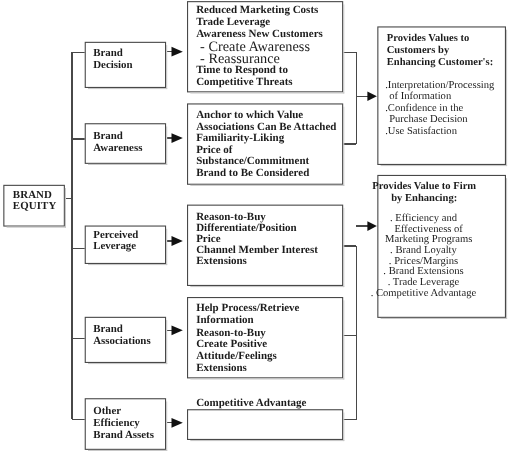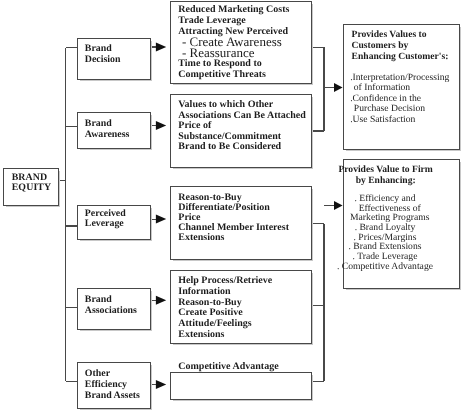--- a/index.html
+++ b/index.html
@@ -79,30 +79,31 @@
     <div class="node" style="left: 76.7px; top: 204.8px; width: 74.8px; height: 35.5px;"></div>
     <div class="dimlabel" style="left: 84.8px; top: 208.7px; z-index: 3; line-height: 10.6px;"><div>Perceived</div><div>Leverage</div></div>
     <div class="node" style="left: 76.7px; top: 287.7px; width: 74.8px; height: 42.1px;"></div>
     <div class="dimlabel" style="left: 84.8px; top: 294px; z-index: 3; line-height: 11.2px;"><div>Brand</div><div>Associations</div></div>
     <div class="node" style="left: 76.7px; top: 362px; width: 74.8px; height: 46.6px;"></div>
     <div class="dimlabel" style="left: 84.8px; top: 367.8px; z-index: 3; line-height: 11.2px;"><div>Other</div><div>Efficiency</div><div>Brand Assets</div></div>
     <div class="node" style="left: 170.1px; top: 1.2px; width: 142.1px; height: 83.3px;"></div>
     <div class="detail" style="left: 178.3px; top: 5.2px; z-index: 3; line-height: 10.72px;">
       <div class="dline" style="margin-left: 0px;">Reduced Marketing Costs</div>
       <div class="dline" style="margin-left: 0px;">Trade Leverage</div>
-      <div class="dline" style="margin-left: 0px;">Attracting New Perceived</div>
+      <div class="dline" style="margin-left: 0px;">Awareness New Customers</div>
       <div class="dline reg" style="margin-left: 3.6px;">- Create Awareness</div>
       <div class="dline reg" style="margin-left: 3.6px;">- Reassurance</div>
       <div class="dline" style="margin-left: 0px;">Time to Respond to</div>
       <div class="dline" style="margin-left: 0px;">Competitive Threats</div>
     </div>
     <div class="node" style="left: 170.1px; top: 93.6px; width: 142.1px; height: 74.2px;"></div>
     <div class="detail" style="left: 178.3px; top: 100px; z-index: 3; line-height: 10.55px;">
-      <div class="dline" style="margin-left: 0px;">Values to which Other</div>
+      <div class="dline" style="margin-left: 0px;">Anchor to which Value</div>
       <div class="dline" style="margin-left: 0px;">Associations Can Be Attached</div>
+      <div class="dline" style="margin-left: 0px;">Familiarity-Liking</div>
       <div class="dline" style="margin-left: 0px;">Price of</div>
       <div class="dline" style="margin-left: 0px;">Substance/Commitment</div>
       <div class="dline" style="margin-left: 0px;">Brand to Be Considered</div>
     </div>
     <div class="node" style="left: 170.1px; top: 186.4px; width: 142.1px; height: 74px;"></div>
     <div class="detail" style="left: 178.3px; top: 192.5px; z-index: 3; line-height: 10.24px;">
       <div class="dline" style="margin-left: 0px;">Reason-to-Buy</div>
       <div class="dline" style="margin-left: 0px;">Differentiate/Position</div>
       <div class="dline" style="margin-left: 0px;">Price</div>
       <div class="dline" style="margin-left: 0px;">Channel Member Interest</div>

